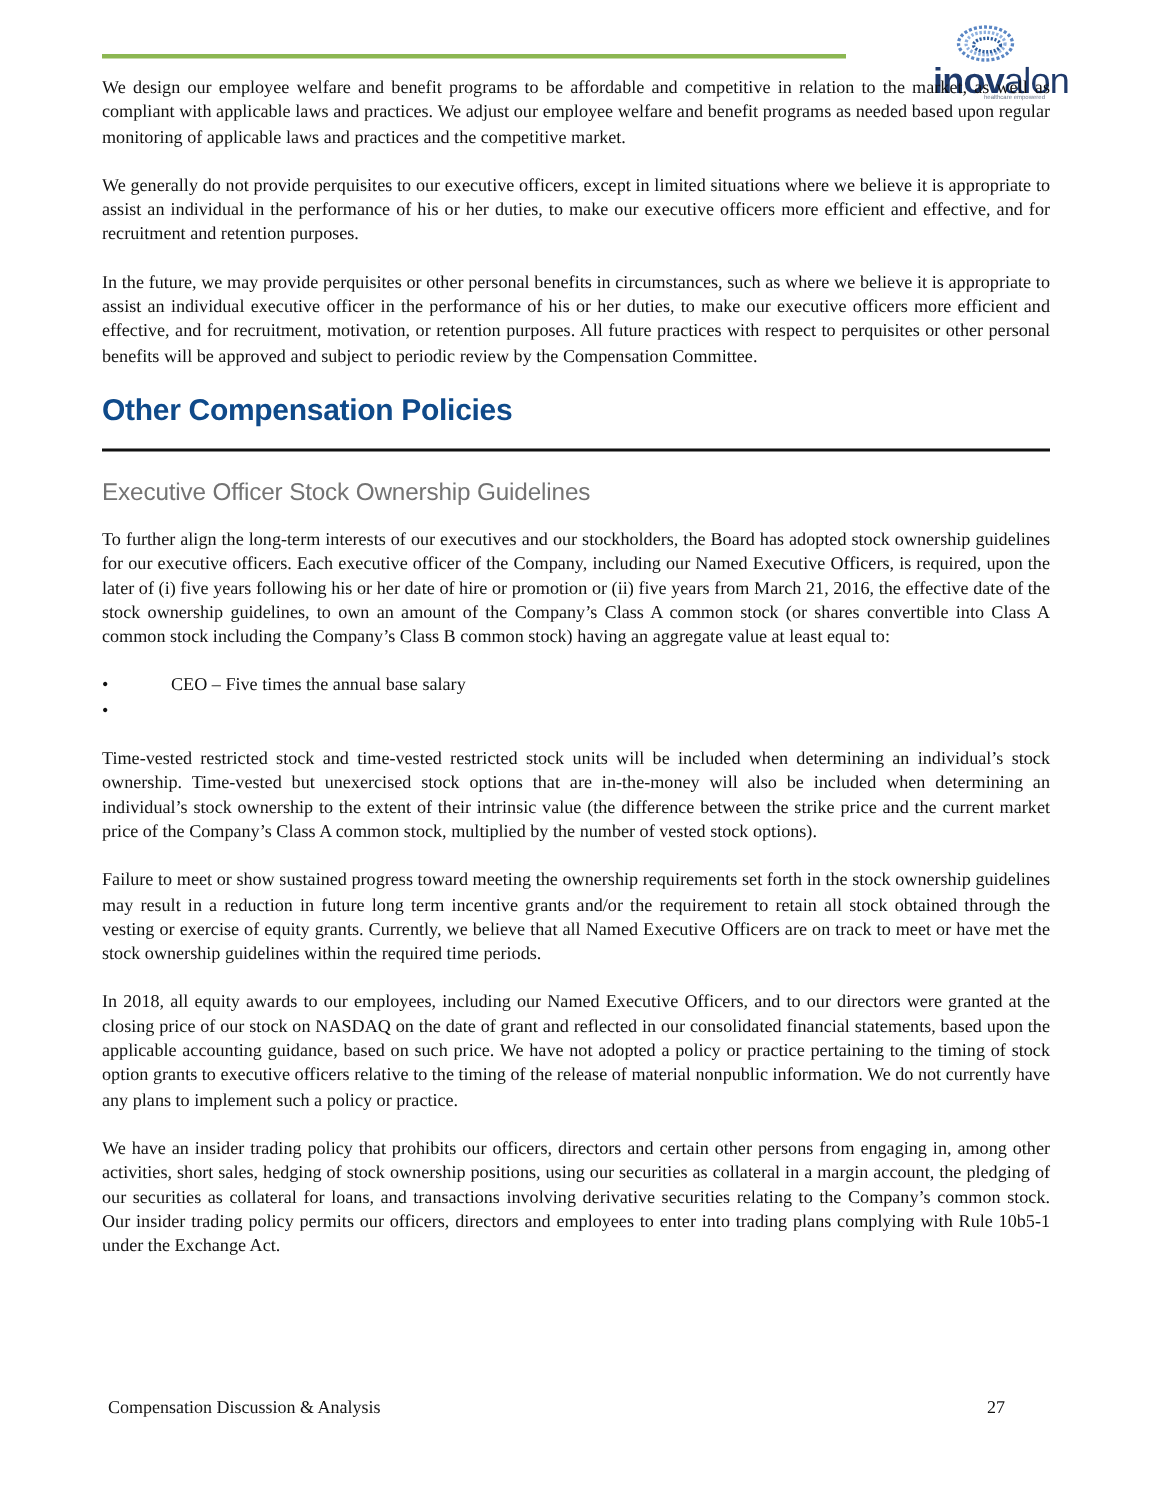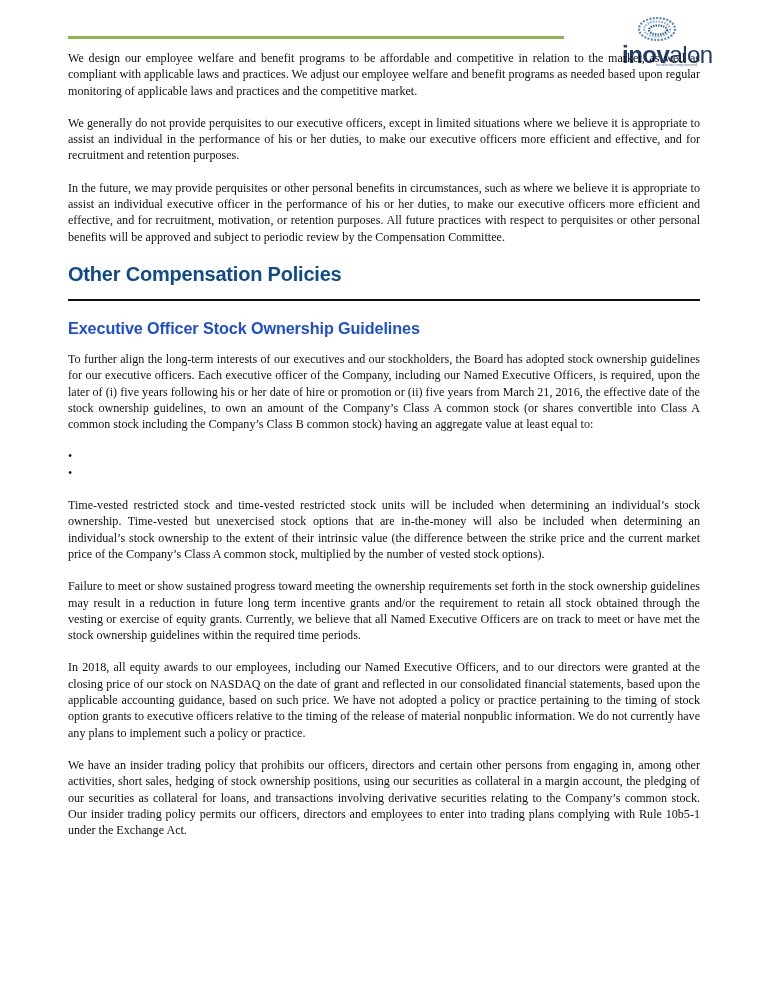--- a/index.html
+++ b/index.html
@@ -9,21 +9,21 @@
   .logo { position: absolute; left: 612px; top: 14px; width: 100px; height: 52px; }
   .logo svg { position: absolute; left: 22px; top: 0; }
   .logo-word { position: absolute; left: 10px; top: 27px; font-family: "Liberation Sans", sans-serif; font-weight: bold; font-size: 24px; color: #1f3a6b; letter-spacing: -0.5px; }
   .logo-word .lt { font-weight: normal; }
   .logo-tag { position: absolute; left: 44px; top: 48px; font-family: "Liberation Sans", sans-serif; font-size: 4px; color: #6d7a8c; }
   .content { position: absolute; left: 68px; top: 50px; width: 632px; font-family: "Liberation Serif", serif; font-size: 12.1px; line-height: 16.3px; color: #111; }
   p { margin: 0; text-align: justify; }
   .para { margin-bottom: 16px; }
   h1.sec { font-family: "Liberation Sans", sans-serif; font-weight: bold; font-size: 20px; color: #0f4a8a; margin: 4px 0 12px 0; line-height: 26px; letter-spacing: -0.2px; }
   .black-rule { height: 2px; background: #111; margin: 8px 0 16px 0; }
-  h2.sub { font-family: "Liberation Sans", sans-serif; font-weight: bold; font-size: 16.2px; color: #1d4ed8; margin: 0 0 12px 0; line-height: 22px; letter-spacing: -0.1px; }
+  h2.sub { font-family: "Liberation Sans", sans-serif; font-weight: normal; font-size: 16.2px; color: #737373; margin: 0 0 12px 0; line-height: 22px; letter-spacing: -0.1px; }
   .bullets { margin: 0 0 16px 0; padding: 0; list-style: none; }
   .bullets li { display: flex; line-height: 16.3px; }
   .bullets .dot { width: 46px; }
   .footer { position: absolute; left: 72px; top: 931px; width: 598px; font-family: "Liberation Serif", serif; font-size: 12px; color: #111; display: flex; justify-content: space-between; }
 </style>
 </head>
 <body>
 
 <div class="page">
 
@@ -48,27 +48,32 @@
 
     <h1 class="sec">Other Compensation Policies</h1>
     <div class="black-rule"></div>
 
     <h2 class="sub">Executive Officer Stock Ownership Guidelines</h2>
     <p class="para">To further align the long-term interests of our executives and our stockholders, the Board has adopted stock ownership guidelines for our executive officers.  Each executive officer of the Company, including our Named Executive Officers, is required, upon the later of (i) five years following his or her date of hire or promotion or (ii) five years from March 21, 2016, the effective date of the stock ownership guidelines, to own an amount of the Company’s Class A common stock (or shares convertible into Class A common stock including the Company’s Class B common stock) having an aggregate value at least equal to:</p>
 
     <ul class="bullets">
       <li>
         <span class="dot">•</span>
+        <span>CEO – Five times the annual base salary</span>
       </li>
       <li>
         <span class="dot">•</span>
       </li>
     </ul>
 
     <p class="para">Time-vested restricted stock and time-vested restricted stock units will be included when determining an individual’s stock ownership. Time-vested but unexercised stock options that are in-the-money will also be included when determining an individual’s stock ownership to the extent of their intrinsic value (the difference between the strike price and the current market price of the Company’s Class A common stock, multiplied by the number of vested stock options).</p>
     <p class="para">Failure to meet or show sustained progress toward meeting the ownership requirements set forth in the stock ownership guidelines may result in a reduction in future long term incentive grants and/or the requirement to retain all stock obtained through the vesting or exercise of equity grants.  Currently, we believe that all Named Executive Officers are on track to meet or have met the stock ownership guidelines within the required time periods.</p>
 
     <p class="para">In 2018, all equity awards to our employees, including our Named Executive Officers, and to our directors were granted at the closing price of our stock on NASDAQ on the date of grant and reflected in our consolidated financial statements, based upon the applicable accounting guidance, based on such price.  We have not adopted a policy or practice pertaining to the timing of stock option grants to executive officers relative to the timing of the release of material nonpublic information.  We do not currently have any plans to implement such a policy or practice.</p>
 
     <p class="para">We have an insider trading policy that prohibits our officers, directors and certain other persons from engaging in, among other activities, short sales, hedging of stock ownership positions, using our securities as collateral in a margin account, the pledging of our securities as collateral for loans, and transactions involving derivative securities relating to the Company’s common stock. Our insider trading policy permits our officers, directors and employees to enter into trading plans complying with Rule 10b5-1 under the Exchange Act.</p>
   </div>
 
+  <div class="footer">
+    <span>Compensation Discussion &amp; Analysis</span>
+    <span>27</span>
+  </div>
 </div>
 
 </body></html>

